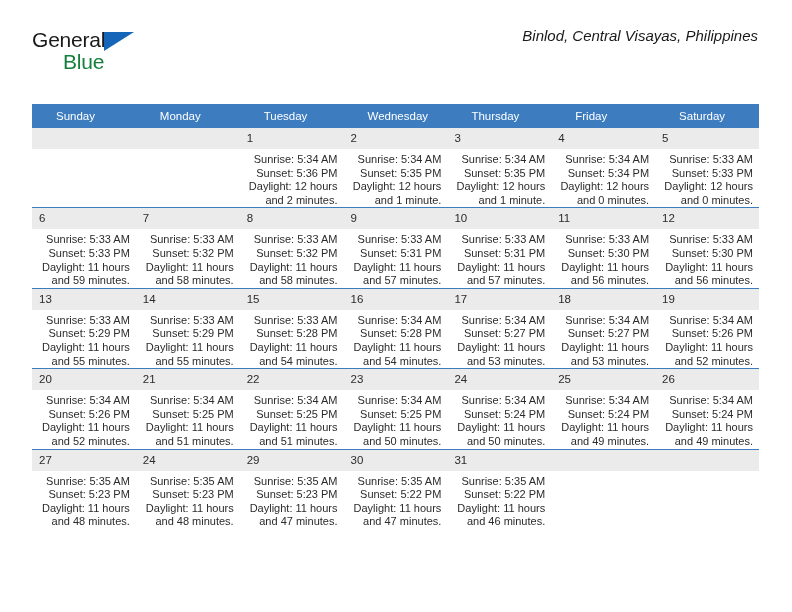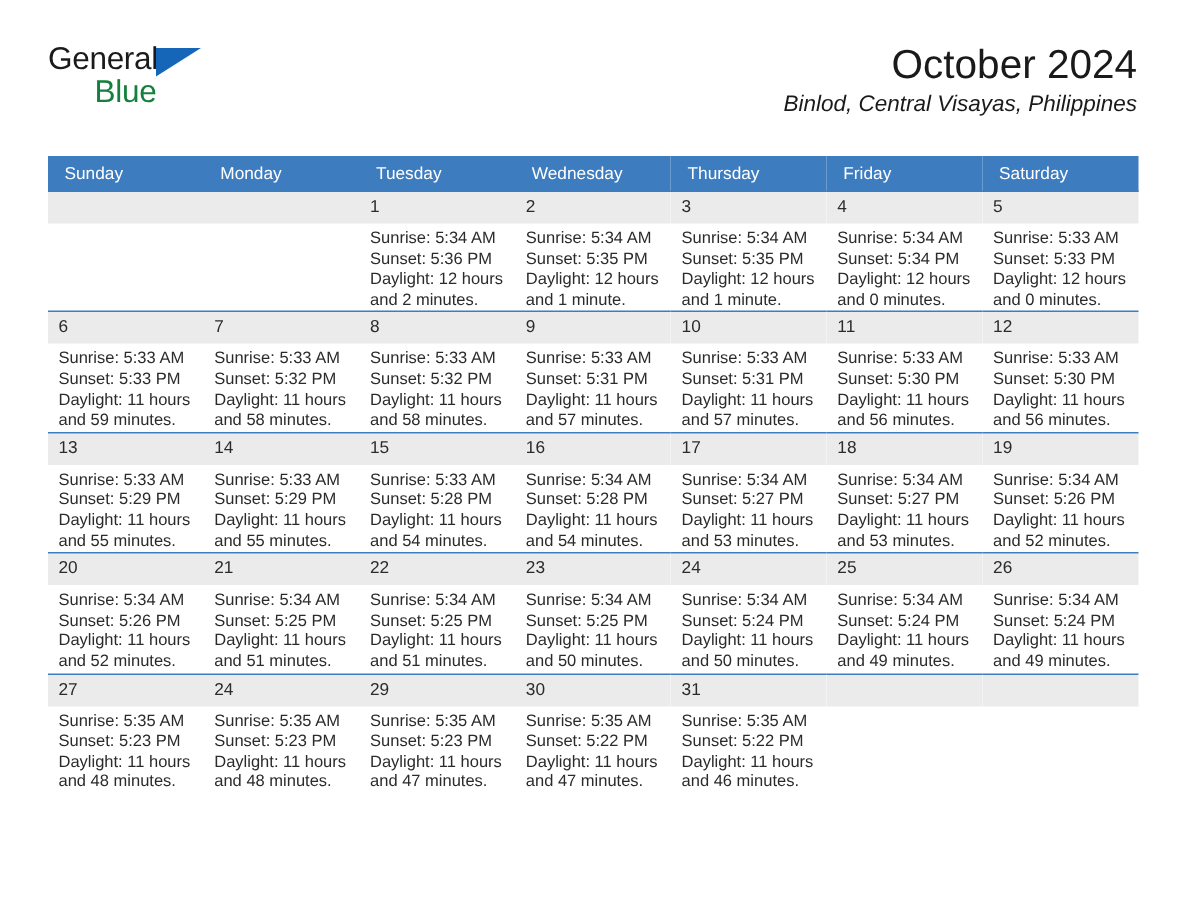--- a/index.html
+++ b/index.html
@@ -93,21 +93,21 @@
     width: 727px;
     border-collapse: collapse;
     table-layout: fixed;
   }
   .calendar th {
     background: #3c7cbf;
     color: #ffffff;
     font-size: 11.5px;
     font-weight: normal;
     text-align: left;
-    padding: 5px 0 5px 11px;
+    padding: 5px 0 5px 24px;
     height: 13px;
     border: none;
     margin-top: 36px;
   }
   .calendar td {
     vertical-align: top;
     padding: 0;
     border: none;
     border-top: 1px solid #3c7cbf;
     height: 75px;
@@ -121,20 +121,21 @@
     padding: 4px 0 4px 7px;
     height: 13px;
     line-height: 13px;
   }
   .daynum.empty {
     background: #ebebeb;
     color: transparent;
   }
   .cell-body {
     padding: 4px 6px 0 7px;
+    text-align: right;
   }
   .cell-line {
     font-size: 11px;
     line-height: 13.6px;
     color: #2b2b2b;
     white-space: nowrap;
   }
   td.blank .cell-body { visibility: hidden; }
 </style>
 </head>
@@ -144,21 +145,20 @@
 
   <div class="top-bar">
 
     <div class="logo">
       <span class="logo-general">General</span>
       <span class="logo-tri"></span>
       <span class="logo-blue">Blue</span>
     </div>
 
     <div class="title-block">
-      <div class="cal-title">October 2024</div>
       <div class="cal-subtitle">Binlod, Central Visayas, Philippines</div>
     </div>
 
   </div>
 
   <table class="calendar">
     <thead>
       <tr>
         <th>Sunday</th>
         <th>Monday</th>

